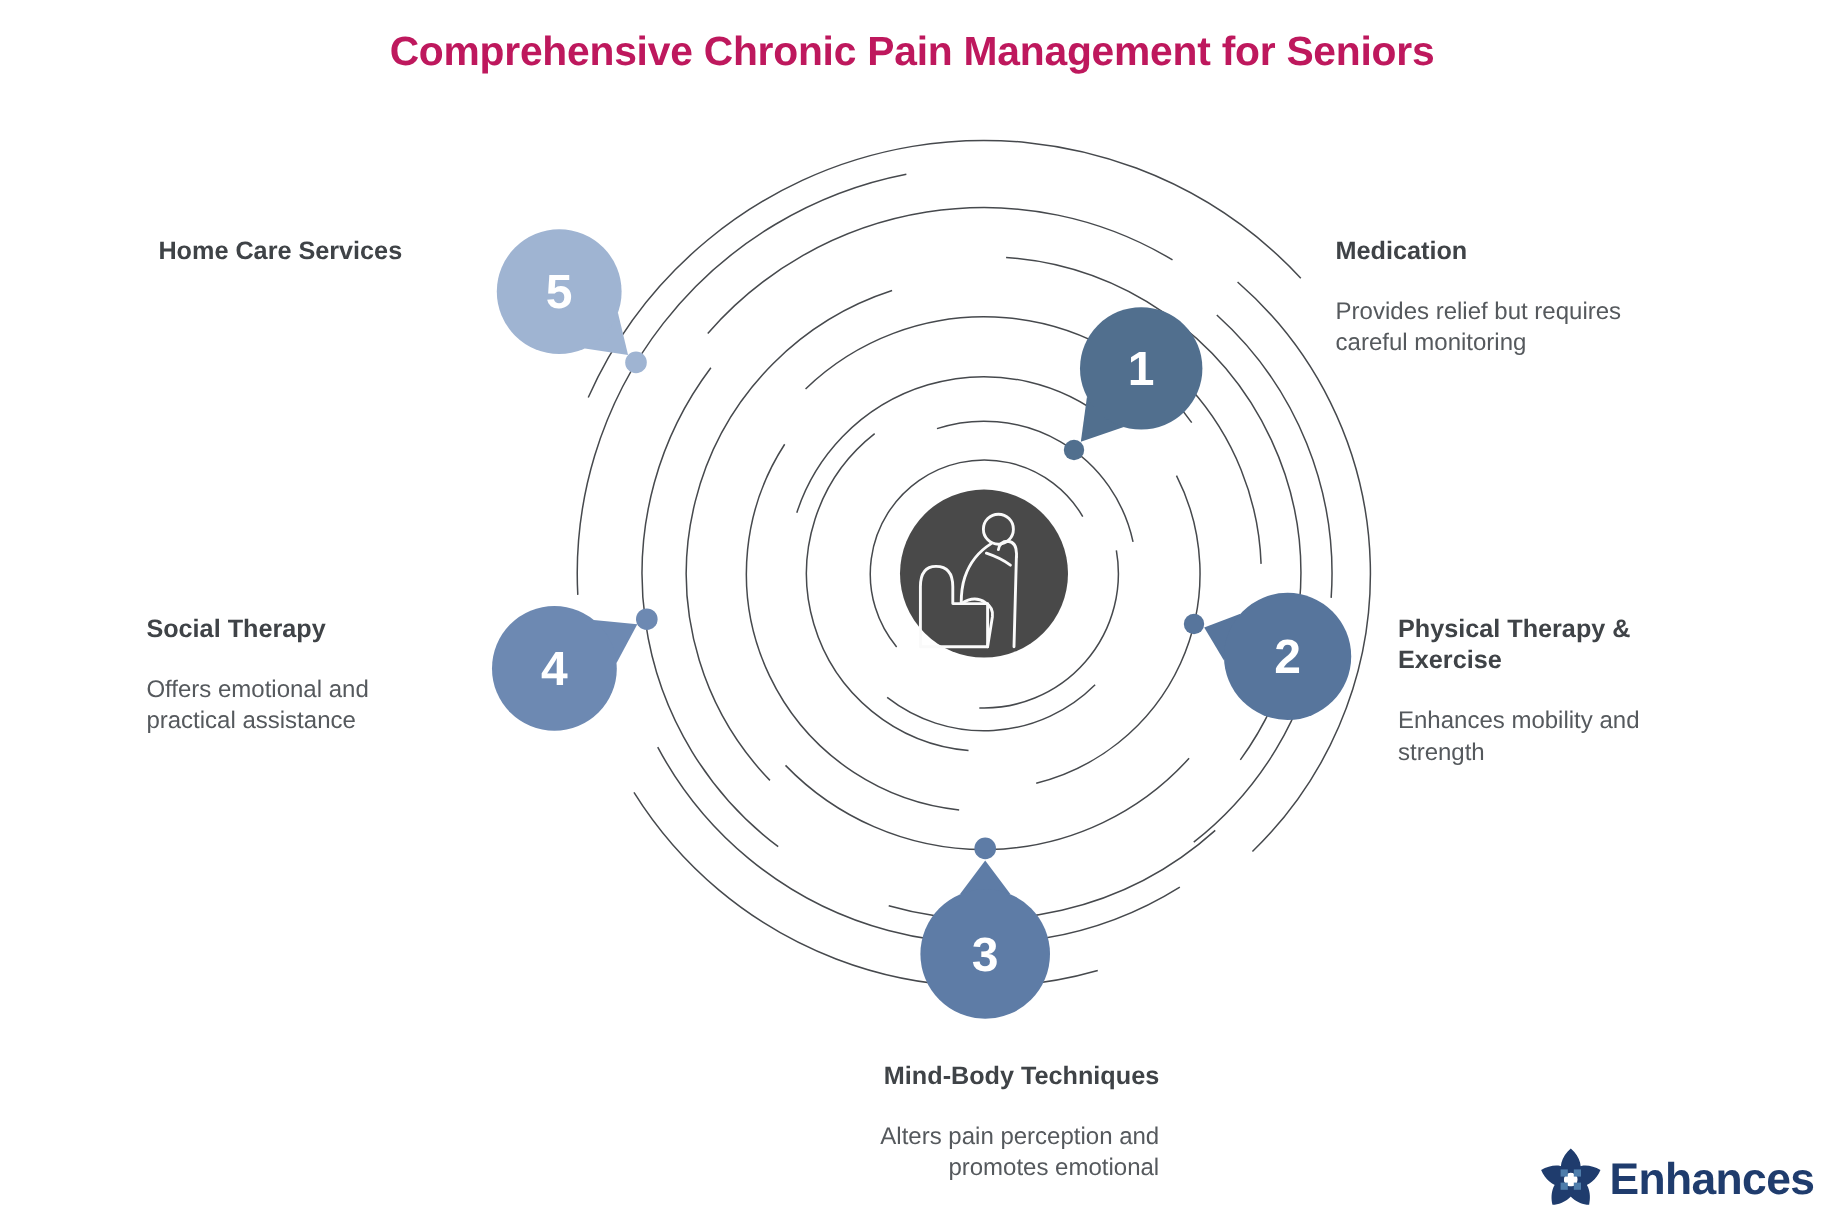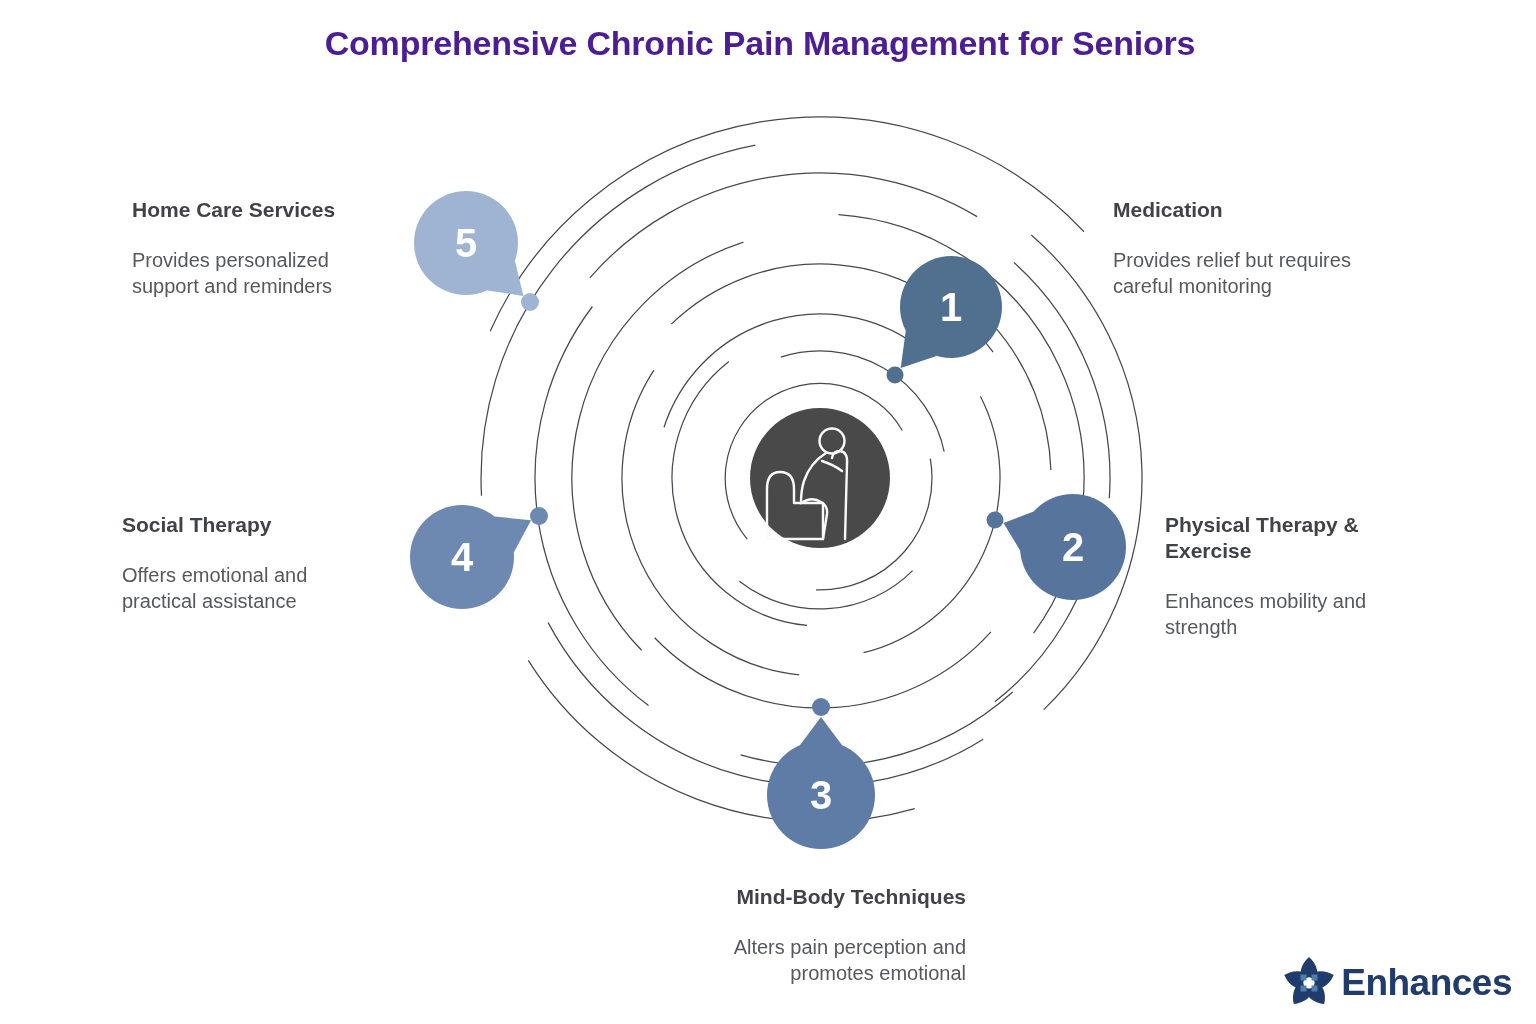--- a/index.html
+++ b/index.html
@@ -9,21 +9,21 @@
     background:#ffffff;
     overflow:hidden;
     font-family:"Liberation Sans",sans-serif;
   }
   .page-title{
     position:absolute;left:0;right:16px;top:24px;
     margin:0;
     text-align:center;
     font-size:34px;line-height:38px;
     font-weight:bold;
-    color:#4c1d95;
+    color:#be185d;
     letter-spacing:-0.2px;
   }
   .diagram-svg{position:absolute;left:0;top:0;}
   .spiral path{fill:none;stroke-width:1.25px;}
   .step-number{
     font-family:"Liberation Sans",sans-serif;
     font-size:40px;font-weight:bold;
     fill:#ffffff;text-anchor:middle;
   }
   .person-icon{fill:none;stroke:#fafafa;stroke-width:2.4;stroke-linecap:round;stroke-linejoin:round;}
@@ -149,21 +149,20 @@
     <p>Alters pain perception and promotes emotional</p>
   </div>
 
   <div class="step-text align-right" style="left:122px;top:512px;width:250px;">
     <h3>Social Therapy</h3>
     <p>Offers emotional and practical assistance</p>
   </div>
 
   <div class="step-text align-right" style="left:132px;top:197px;width:240px;">
     <h3>Home Care Services</h3>
-    <p>Provides personalized support and reminders</p>
   </div>
 
   <div class="logo">
     <svg width="54" height="54" viewBox="0 0 54 54">
       <g transform="translate(27,27)">
         <g id="petals">
             <path d="M 0 -26 C 8 -19 11 -9 5.5 -2.5 C 2.8 -6.8 -2.8 -6.8 -5.5 -2.5 C -11 -9 -8 -19 0 -26 Z" transform="rotate(0)" fill="#1f3c6d"></path>
             <path d="M 0 -26 C 8 -19 11 -9 5.5 -2.5 C 2.8 -6.8 -2.8 -6.8 -5.5 -2.5 C -11 -9 -8 -19 0 -26 Z" transform="rotate(72)" fill="#1f3c6d"></path>
             <path d="M 0 -26 C 8 -19 11 -9 5.5 -2.5 C 2.8 -6.8 -2.8 -6.8 -5.5 -2.5 C -11 -9 -8 -19 0 -26 Z" transform="rotate(144)" fill="#1f3c6d"></path>
             <path d="M 0 -26 C 8 -19 11 -9 5.5 -2.5 C 2.8 -6.8 -2.8 -6.8 -5.5 -2.5 C -11 -9 -8 -19 0 -26 Z" transform="rotate(216)" fill="#1f3c6d"></path>

